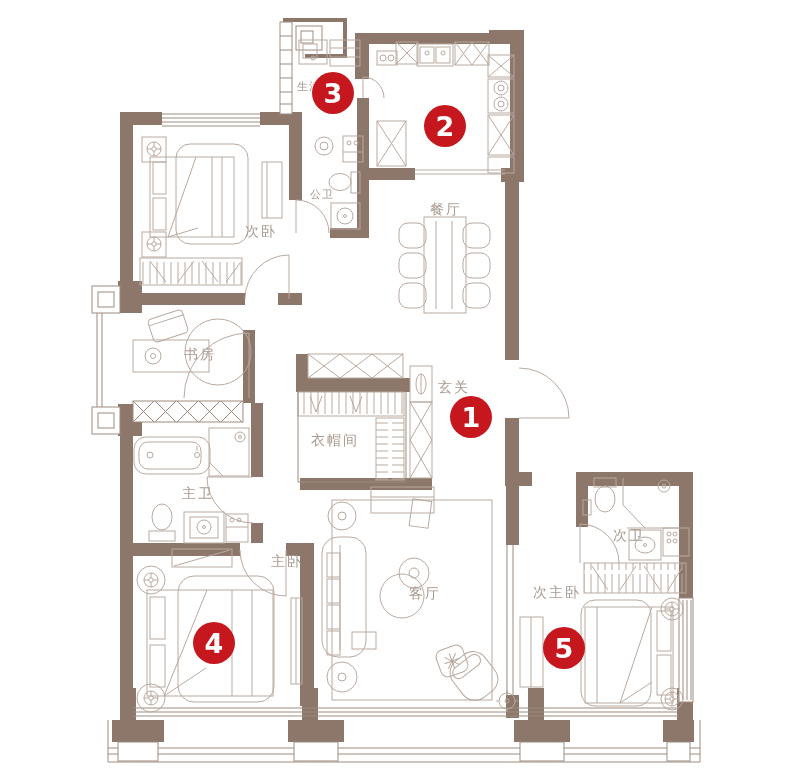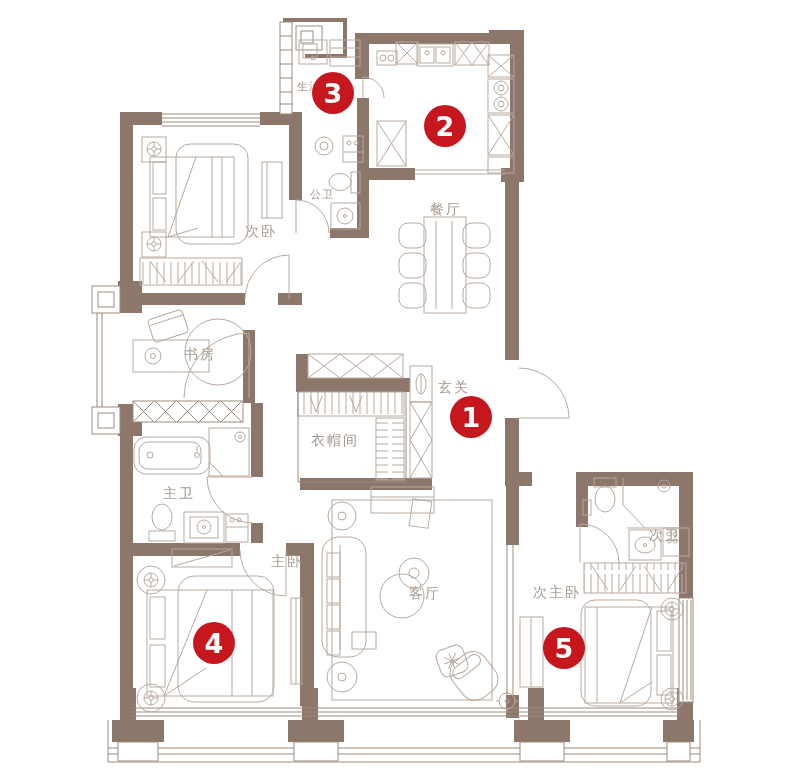--- a/index.html
+++ b/index.html
@@ -14,22 +14,22 @@
   }
   .room-label.small{font-size:11px;letter-spacing:1px;}
   .marker{
     position:absolute;width:42px;height:42px;border-radius:50%;
     transform:translate(-50%,-50%);display:flex;align-items:center;justify-content:center;
     background:#c5171d;color:#ffffff;font-size:27px;font-weight:bold;z-index:3;
     font-family:"DejaVu Sans",sans-serif;cursor:pointer;
   }
   .rl0{left:261px;top:232px}.rl1{left:322px;top:194px}.rl2{left:446px;top:210px}
   .rl3{left:309px;top:86px}.rl4{left:200px;top:355px}.rl5{left:454px;top:388px}
-  .rl6{left:335px;top:441px}.rl7{left:179px;top:494px}.rl8{left:287px;top:562px}
-  .rl9{left:425px;top:594px}.rl10{left:665px;top:536px}.rl11{left:557px;top:593px}
+  .rl6{left:335px;top:441px}.rl7{left:198px;top:494px}.rl8{left:287px;top:562px}
+  .rl9{left:425px;top:594px}.rl10{left:629px;top:536px}.rl11{left:557px;top:593px}
   .mk1{left:471px;top:417px}.mk2{left:445px;top:126px}.mk3{left:333px;top:93px}
   .mk4{left:214px;top:643px}.mk5{left:564px;top:648px}
 </style>
 </head>
 <body>
 
 <div class="plan">
 
 <svg width="800" height="779" viewBox="0 0 800 779">
   <defs>

